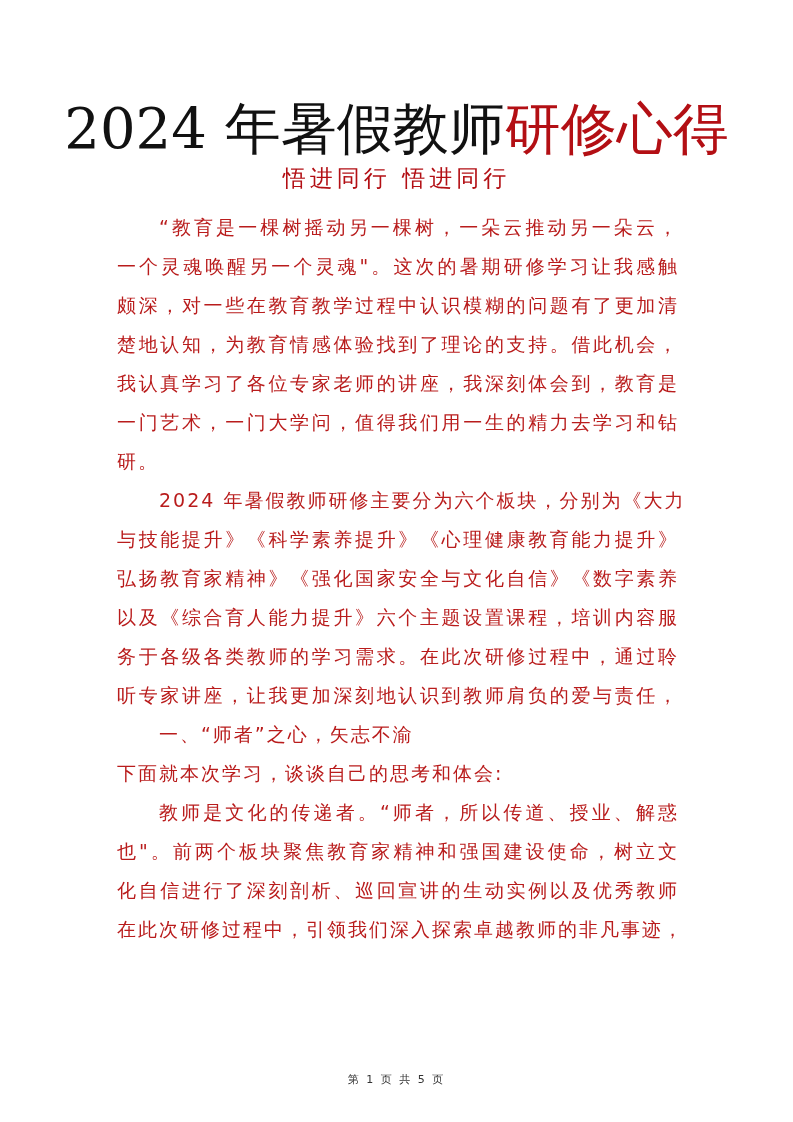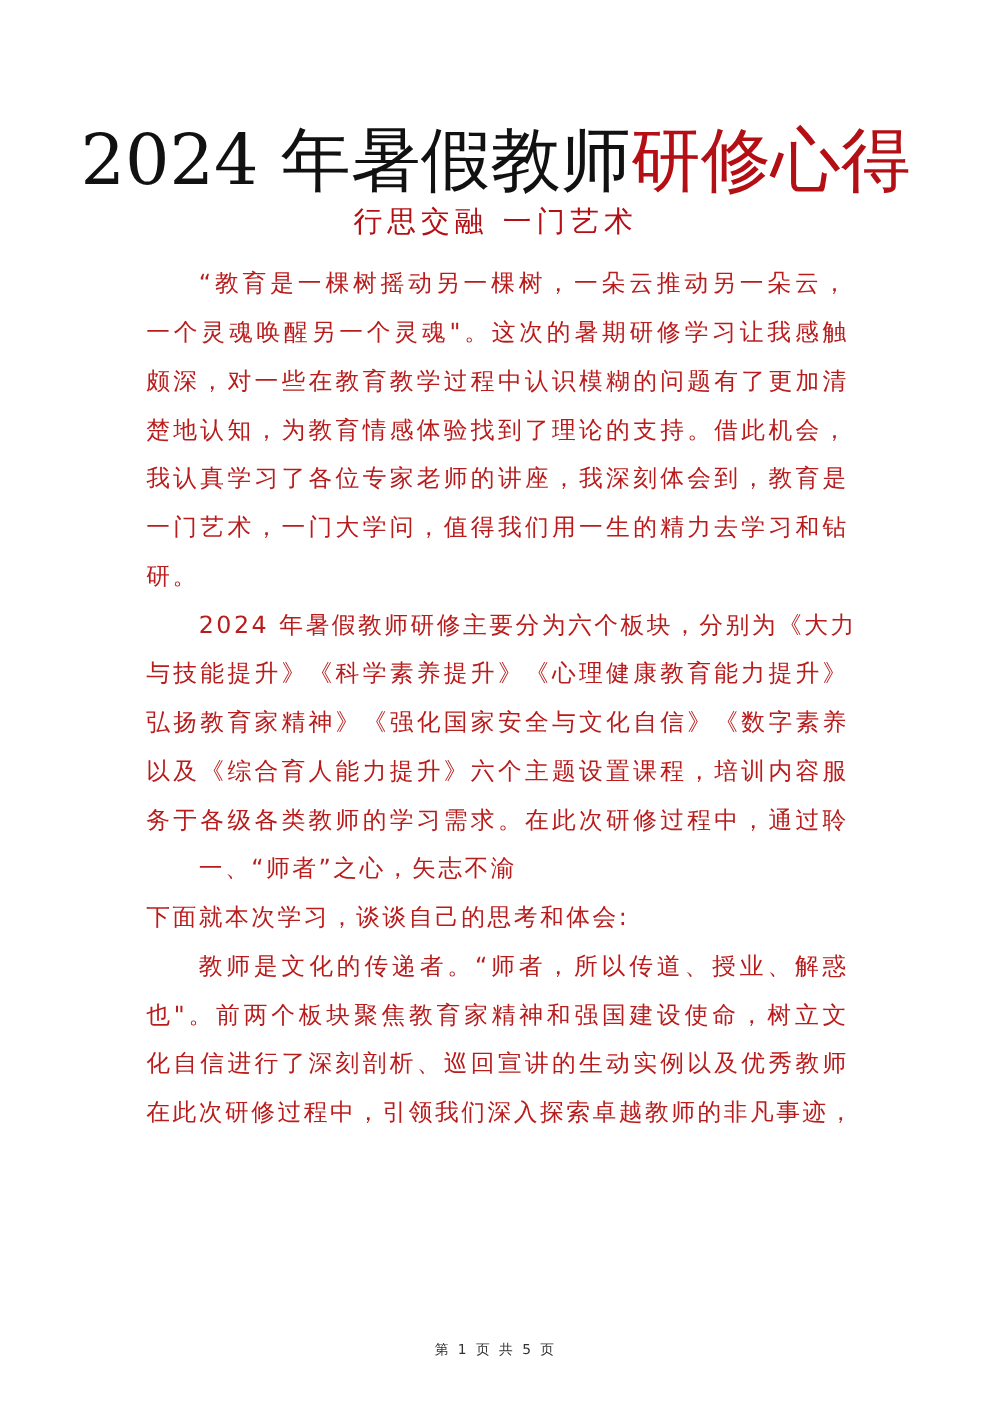--- a/index.html
+++ b/index.html
@@ -31,35 +31,36 @@
   .footer {
     position: absolute; left: 0; top: 1040px; width: 793px; text-align: center;
     font-family: "DejaVu Sans", sans-serif; font-size: 11px; color: #333; letter-spacing: 2px; margin-top: 32px;
   }
 </style>
 </head>
 <body>
 
 <div class="page">
   <div class="title"><span class="t-black">2024 年暑假教师</span><span class="t-red">研修心得</span></div>
-  <div class="subtitle">行思交融 一门艺术</div>
+  <div class="subtitle">悟进同行 悟进同行</div>
 
   <div class="body">
     <div class="line indent">“教育是一棵树摇动另一棵树，一朵云推动另一朵云，</div>
     <div class="line">一个灵魂唤醒另一个灵魂"。这次的暑期研修学习让我感触</div>
     <div class="line">颇深，对一些在教育教学过程中认识模糊的问题有了更加清</div>
     <div class="line">楚地认知，为教育情感体验找到了理论的支持。借此机会，</div>
     <div class="line">我认真学习了各位专家老师的讲座，我深刻体会到，教育是</div>
     <div class="line">一门艺术，一门大学问，值得我们用一生的精力去学习和钻</div>
     <div class="line last">研。</div>
     <div class="line indent">2024 年暑假教师研修主要分为六个板块，分别为《大力</div>
     <div class="line">与技能提升》《科学素养提升》《心理健康教育能力提升》</div>
     <div class="line">弘扬教育家精神》《强化国家安全与文化自信》《数字素养</div>
     <div class="line">以及《综合育人能力提升》六个主题设置课程，培训内容服</div>
     <div class="line">务于各级各类教师的学习需求。在此次研修过程中，通过聆</div>
+    <div class="line">听专家讲座，让我更加深刻地认识到教师肩负的爱与责任，</div>
     <div class="line heading indent last">一、“师者”之心，矢志不渝</div>
     <div class="line last">下面就本次学习，谈谈自己的思考和体会:</div>
     <div class="line indent">教师是文化的传递者。“师者，所以传道、授业、解惑</div>
     <div class="line">也"。前两个板块聚焦教育家精神和强国建设使命，树立文</div>
     <div class="line">化自信进行了深刻剖析、巡回宣讲的生动实例以及优秀教师</div>
     <div class="line">在此次研修过程中，引领我们深入探索卓越教师的非凡事迹，</div>
   </div>
 
   <div class="footer">第 1 页 共 5 页</div>
 </div>

